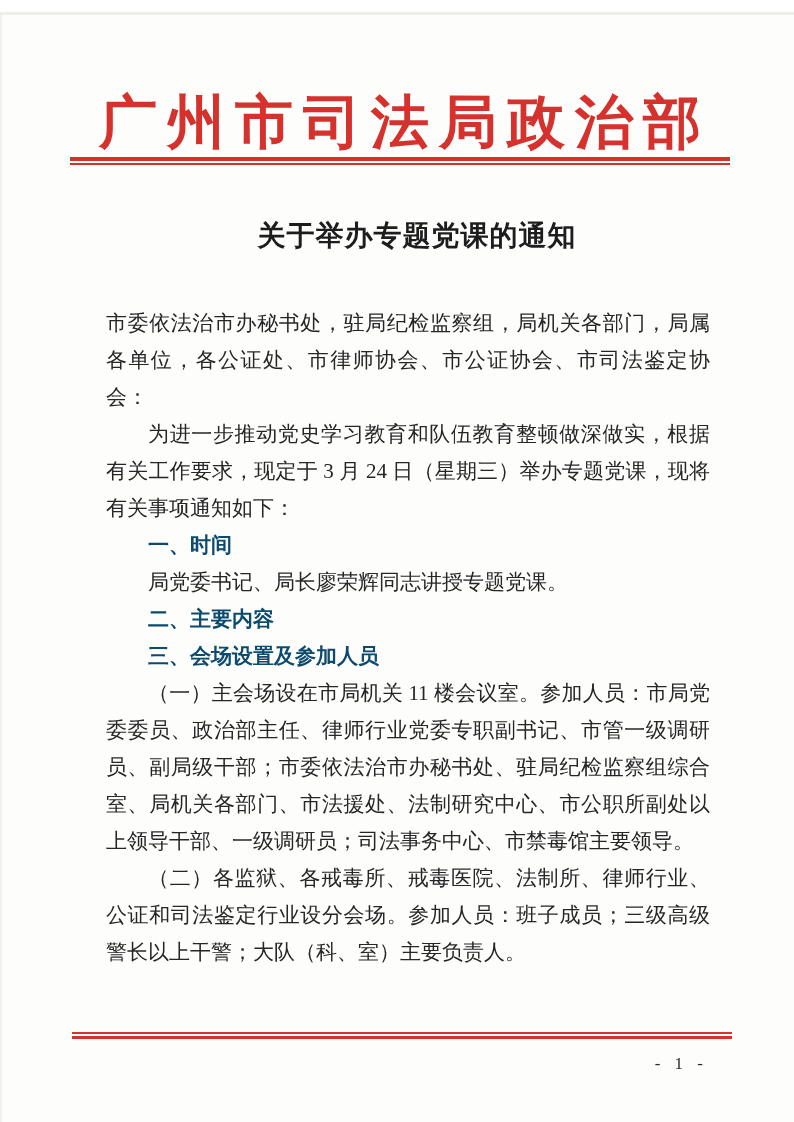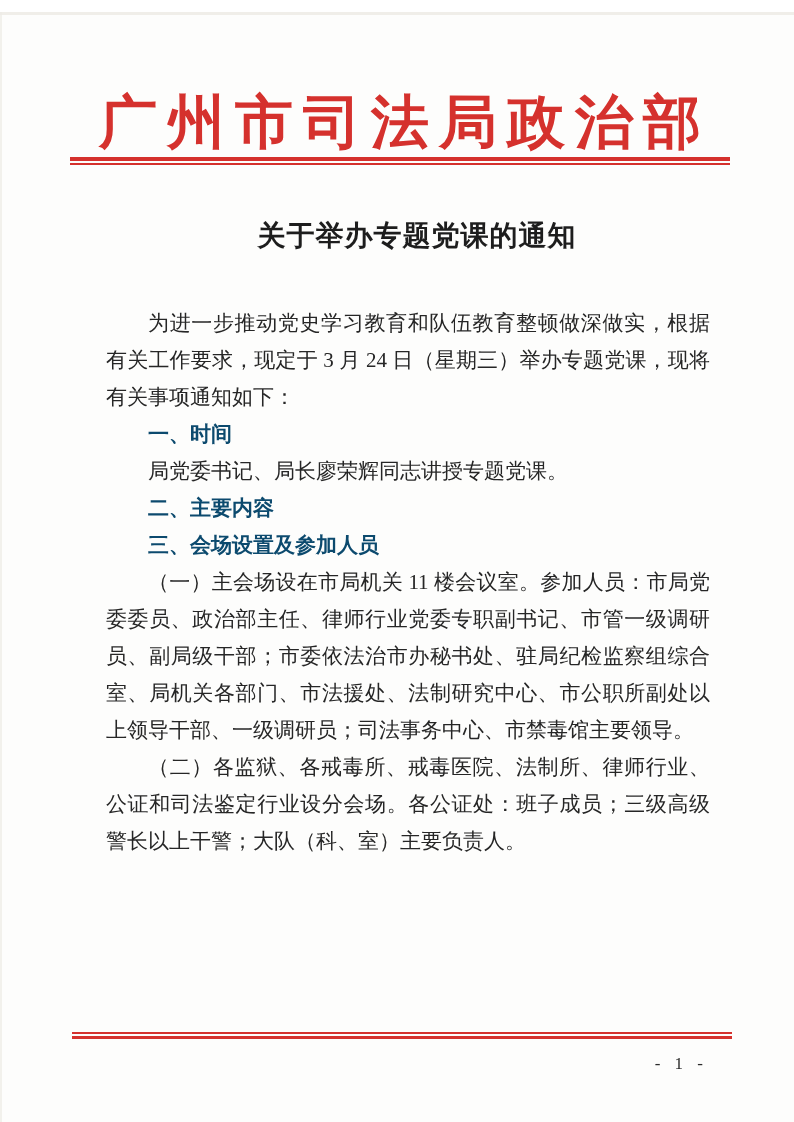--- a/index.html
+++ b/index.html
@@ -80,26 +80,27 @@
   <div class="edge-top"></div>
   <div class="edge-left"></div>
 
   <div class="agency-header">广州市司法局政治部</div>
 
   <div class="rule-top"></div>
 
   <div class="doc-title">关于举办专题党课的通知</div>
 
   <div class="doc-body">
+    <p class="flush">市委依法治市办秘书处，驻局纪检监察组，局机关各部门，局属各单位，各公证处、市律师协会、市公证协会、市司法鉴定协会：</p>
     <p class="indent">为进一步推动党史学习教育和队伍教育整顿做深做实，根据有关工作要求，现定于 3 月 24 日（星期三）举办专题党课，现将有关事项通知如下：</p>
     <p class="indent heading">一、时间</p>
     <p class="indent">局党委书记、局长廖荣辉同志讲授专题党课。</p>
     <p class="indent heading">二、主要内容</p>
     <p class="indent heading">三、会场设置及参加人员</p>
     <p class="indent">（一）主会场设在市局机关 11 楼会议室。参加人员：市局党委委员、政治部主任、律师行业党委专职副书记、市管一级调研员、副局级干部；市委依法治市办秘书处、驻局纪检监察组综合室、局机关各部门、市法援处、法制研究中心、市公职所副处以上领导干部、一级调研员；司法事务中心、市禁毒馆主要领导。</p>
-    <p class="indent">（二）各监狱、各戒毒所、戒毒医院、法制所、律师行业、公证和司法鉴定行业设分会场。各公证处：班子成员；三级高级警长以上干警；大队（科、室）主要负责人。</p>
+    <p class="indent">（二）各监狱、各戒毒所、戒毒医院、法制所、律师行业、公证和司法鉴定行业设分会场。参加人员：班子成员；三级高级警长以上干警；大队（科、室）主要负责人。</p>
   </div>
 
   <div class="rule-bottom"></div>
 
   <div class="page-number">- 1 -</div>
 
 </div>
 
 </body></html>

